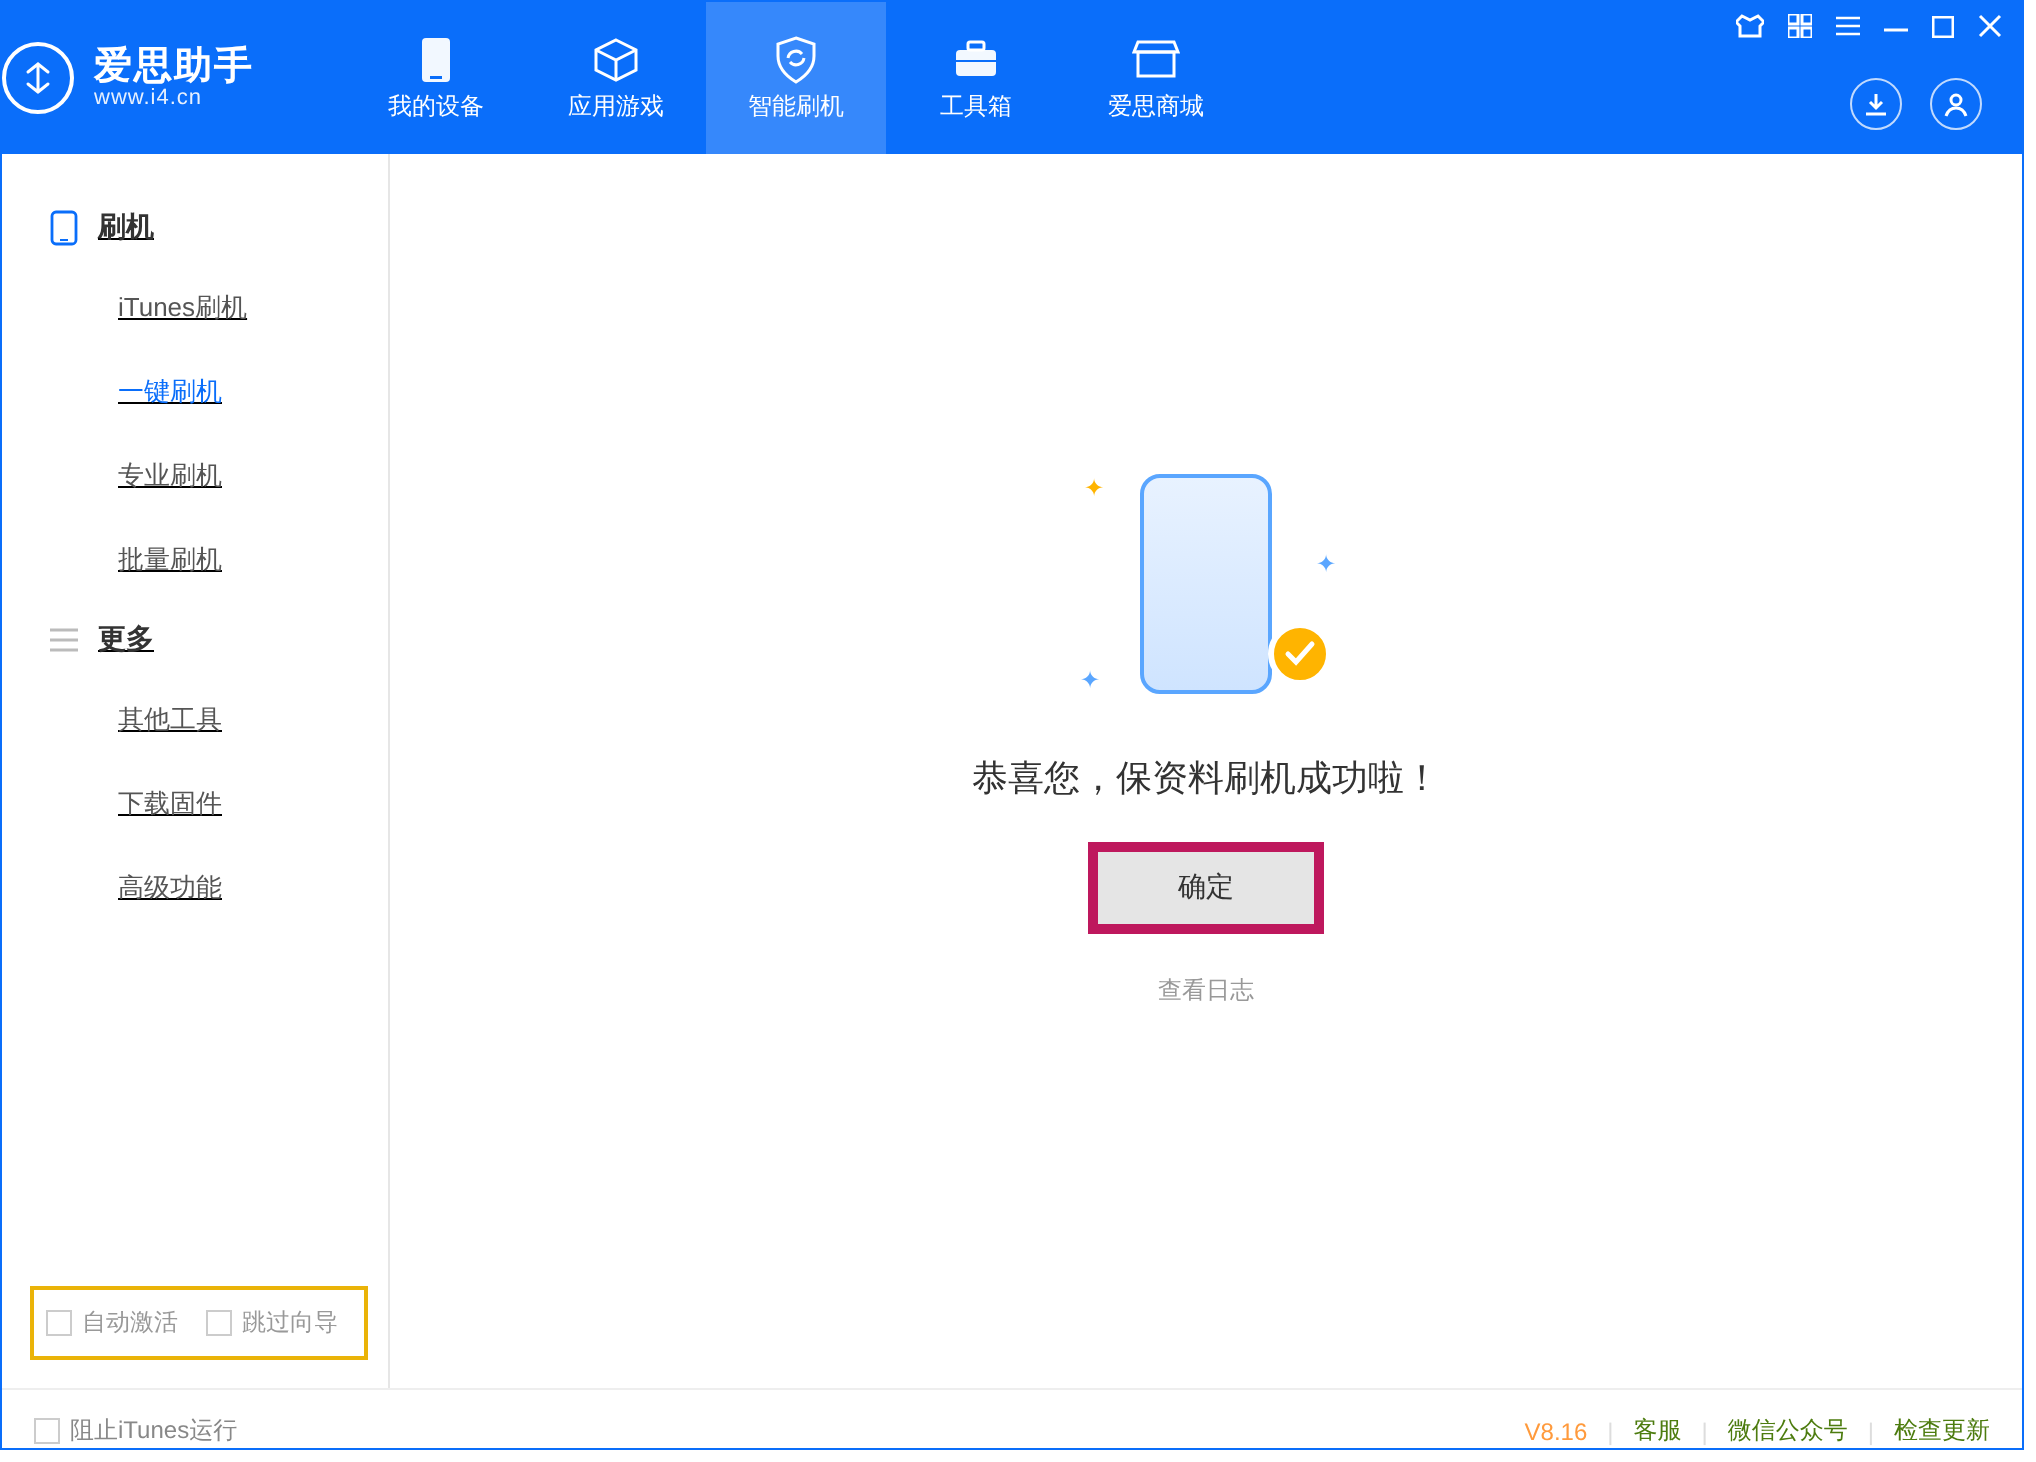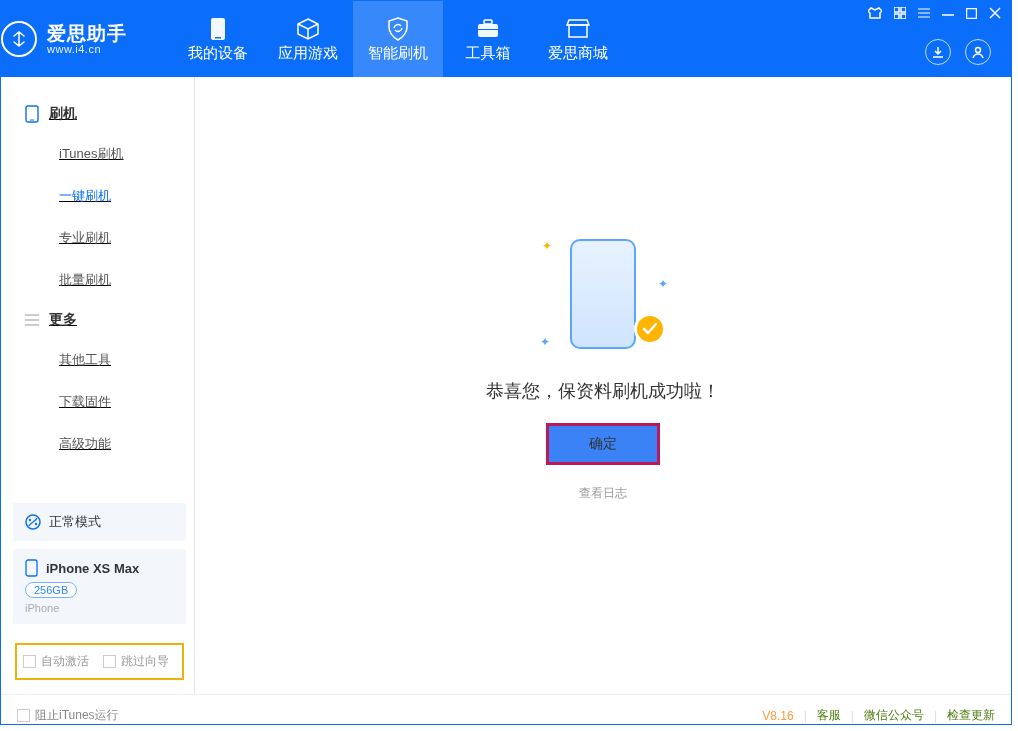--- a/index.html
+++ b/index.html
@@ -7,21 +7,21 @@
 .app-window { width: 1012px; height: 725px; border: 1px solid #0a6efa; position: relative; background: #fff; }
 
 
 .header { height: 76px; background: linear-gradient(180deg, #0a6efa 0%, #0a6efa 100%); display: flex; align-items: center; position: relative; }
 .logo-block { display: flex; align-items: center; gap: 10px; width: 172px; }
 .logo-circle { width: 36px; height: 36px; border-radius: 50%; border: 2.5px solid #fff; display: flex; align-items: center; justify-content: center; }
 .logo-text { color: #fff; }
 .logo-text .title { font-size: 19px; font-weight: bold; letter-spacing: 1px; line-height: 1; }
 .logo-text .subtitle { font-size: 11px; opacity: 0.9; letter-spacing: 0.5px; }
 .nav-tabs { display: flex; height: 76px; }
-.nav-tab { width: 90px; display: flex; flex-direction: column; align-items: center; justify-content: center; color: #fff; font-size: 15px; gap: 2px; cursor: pointer; }
+.nav-tab { width: 90px; display: flex; flex-direction: column; align-items: center; justify-content: center; color: #fff; font-size: 12px; gap: 2px; cursor: pointer; }
 .nav-tab.active { background: rgba(255,255,255,0.18); }
 .nav-icon { width: 26px; height: 26px; display: flex; align-items: center; justify-content: center; }
 .header-right-icons { position: absolute; right: 20px; top: 38px; display: flex; gap: 14px; }
 .hr-icon { width: 26px; height: 26px; border: 1.5px solid rgba(255,255,255,0.75); border-radius: 50%; display: flex; align-items: center; justify-content: center; cursor: pointer; }
 .window-controls { position: absolute; right: 10px; top: 6px; display: flex; gap: 12px; align-items: center; }
 .window-controls span { color: #fff; font-size: 12px; cursor: pointer; display: flex; align-items: center; }
 
 
 .body { display: flex; height: calc(100% - 76px - 30px); }
 .sidebar { width: 194px; border-right: 1px solid #e6e6e6; padding-top: 18px; position: relative; text-decoration: underline; }
@@ -38,21 +38,21 @@
 .cb { display: flex; align-items: center; gap: 5px; }
 .cb-box { width: 13px; height: 13px; border: 1px solid #ccc; background: #fff; }
 
 
 .main { flex: 1; display: flex; flex-direction: column; align-items: center; justify-content: center; gap: 20px; padding-bottom: 40px; }
 .illustration { width: 130px; height: 130px; position: relative; display: flex; align-items: center; justify-content: center; }
 .phone { width: 66px; height: 110px; border: 2px solid #5aa6ff; border-radius: 10px; background: linear-gradient(180deg,#e8f2ff,#cfe4ff); position: relative; }
 .check-badge { position: absolute; bottom: 14px; right: 2px; width: 32px; height: 32px; background: #ffb400; border-radius: 50%; display: flex; align-items: center; justify-content: center; border: 3px solid #fff; }
 .sparkle { position: absolute; color: #ffb400; font-size: 12px; }
 .success-msg { font-size: 18px; color: #333; }
-.confirm-btn { border: 3px solid #be185d; background: #3b82f6; padding: 9px 40px; font-size: 14px; color: #333; cursor: pointer; }
+.confirm-btn { border: 5px solid #be185d; background: #e5e5e5; padding: 9px 40px; font-size: 14px; color: #333; cursor: pointer; }
 .view-log { font-size: 12px; color: #999; cursor: pointer; }
 
 
 .footer { height: 30px; border-top: 1px solid #eee; display: flex; align-items: flex-end; padding: 0 16px; font-size: 12px; color: #888; justify-content: space-between; }
 .footer-left { display: flex; align-items: center; gap: 6px; }
 .footer-right { display: flex; align-items: center; gap: 10px; }
 .footer-right .sep { color: #ddd; }
 .footer-right a { color: #4d7c0f; cursor: pointer; }
 
 svg { display: block; }
@@ -191,41 +191,20 @@
       <div class="side-group-header">
         <svg width="14" height="12" viewBox="0 0 14 12">
             <path d="M0 1h14M0 6h14M0 11h14" stroke="#bbb" stroke-width="1.5"></path>
           </svg>
         <span>更多</span>
       </div>
       <div class="side-item">其他工具</div>
       <div class="side-item">下载固件</div>
       <div class="side-item">高级功能</div>
 
-      <div class="device-panel">
-        <div class="device-mode">
-          <svg width="16" height="16" viewBox="0 0 16 16">
-              <circle cx="8" cy="8" r="7" stroke="#0a6efa" stroke-width="1.5" fill="none"></circle>
-              <circle cx="5" cy="6" r="1.2" fill="#0a6efa"></circle>
-              <circle cx="11" cy="10" r="1.2" fill="#0a6efa"></circle>
-              <path d="M4 12C5 9 11 7 12 4" stroke="#0a6efa" stroke-width="1.3" fill="none"></path>
-            </svg>
-          <span>正常模式</span>
-        </div>
-        <div class="device-card">
-          <div class="device-name">
-            <svg width="13" height="18" viewBox="0 0 13 18">
-                <rect x="1" y="1" width="11" height="16" rx="2" stroke="#0a6efa" stroke-width="1.3" fill="none"></rect>
-              </svg>
-            <span>iPhone XS Max</span>
-          </div>
-          <span class="capacity-badge">256GB</span>
-          <div class="device-type">iPhone</div>
-        </div>
-      </div>
 
       <div class="checkbox-row">
         <div class="cb">
           <span class="cb-box"></span>
           <span>自动激活</span>
         </div>
         <div class="cb">
           <span class="cb-box"></span>
           <span>跳过向导</span>
         </div>

